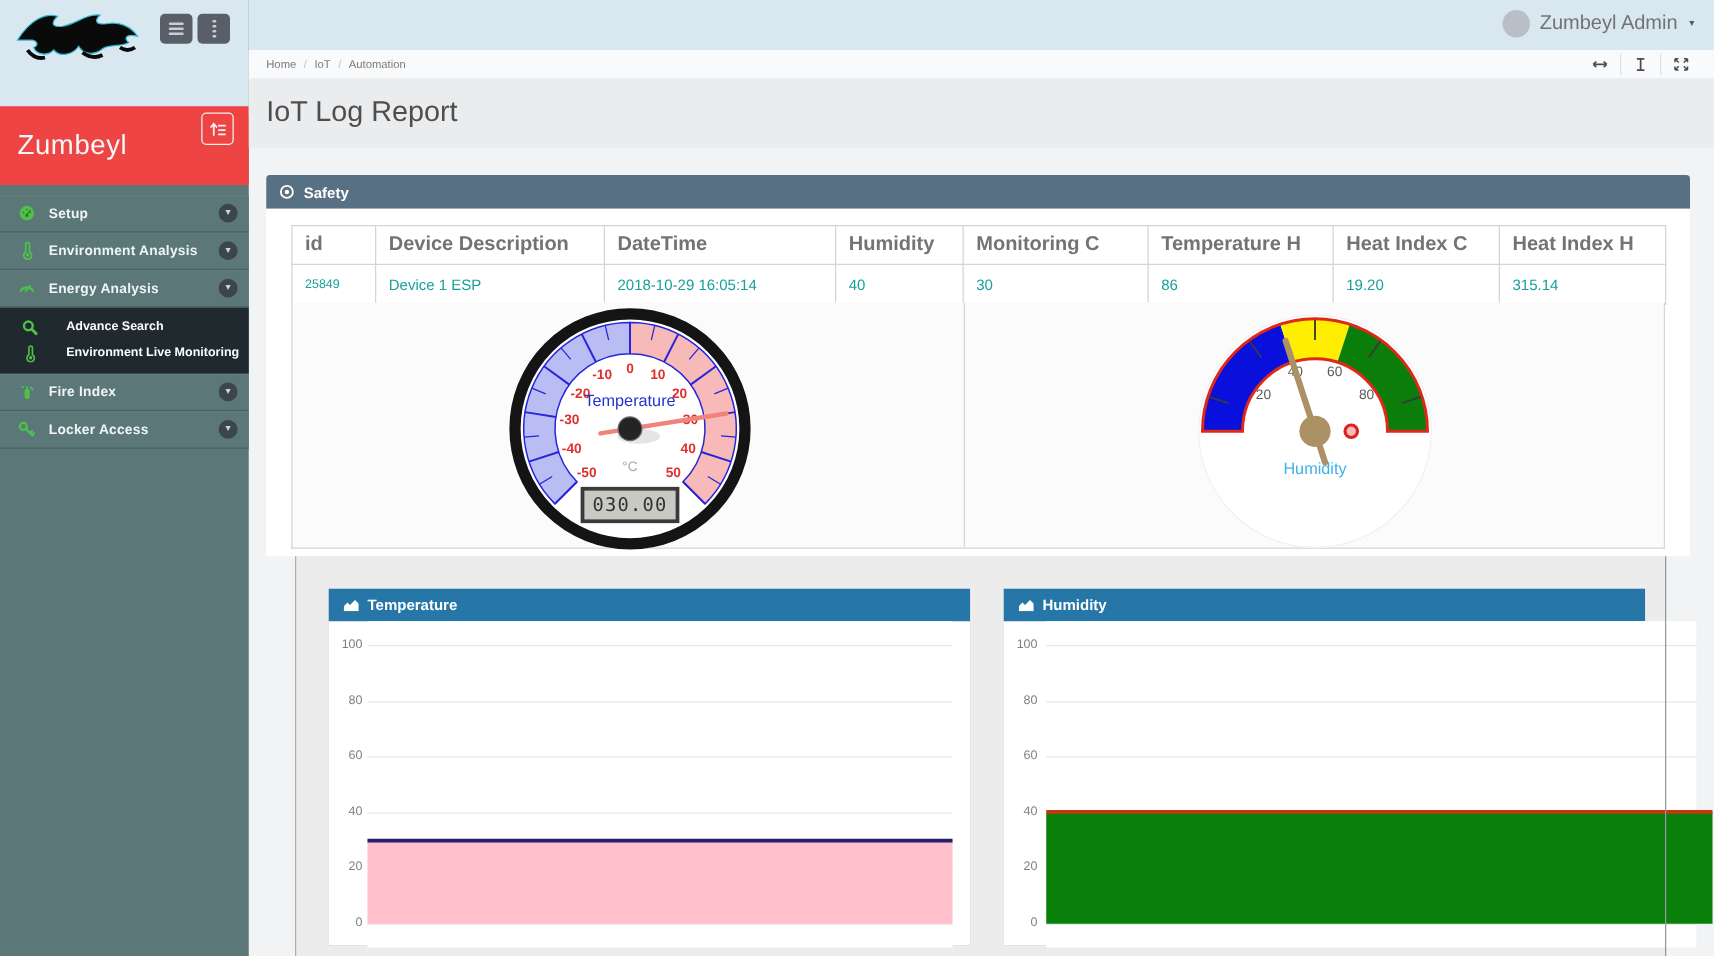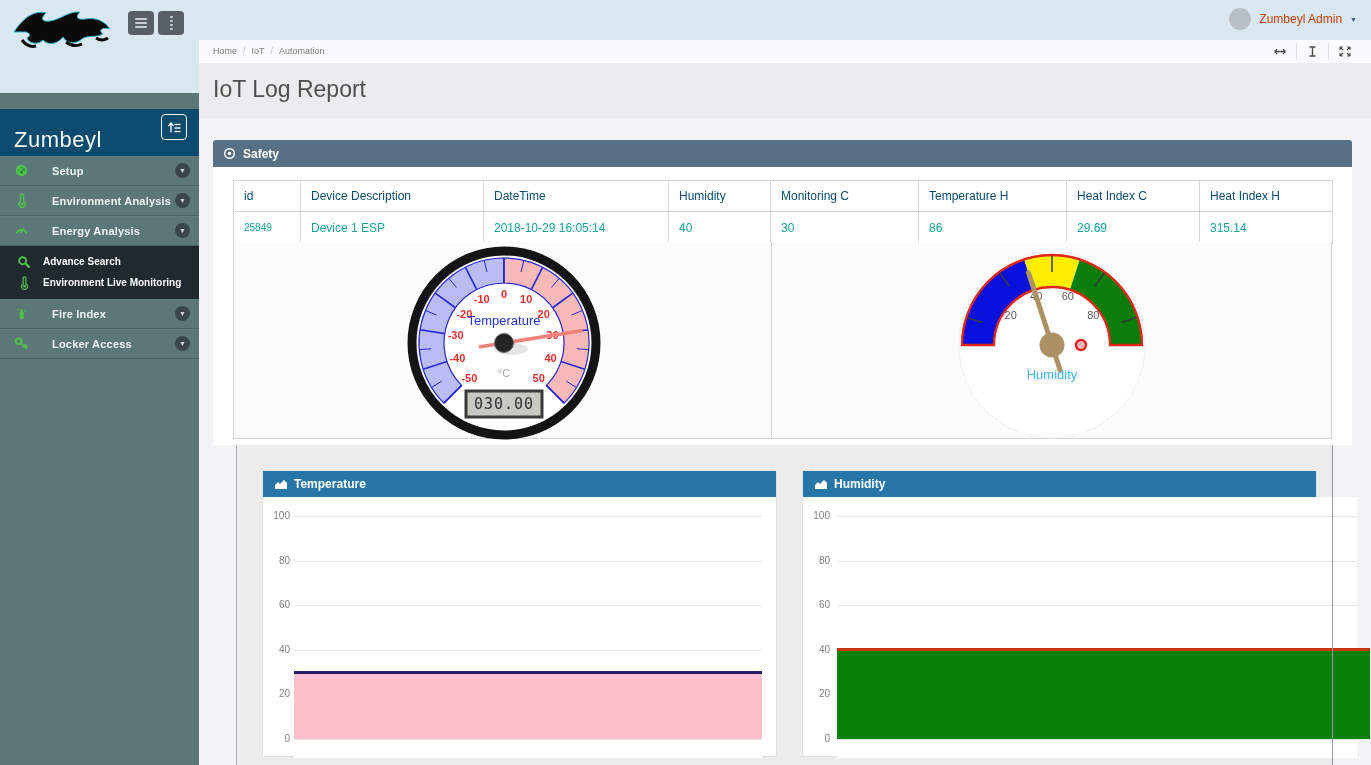--- a/index.html
+++ b/index.html
@@ -3,61 +3,61 @@
 <meta charset="utf-8">
 <style>
   html,body{margin:0;padding:0;}
   body{width:1371px;height:765px;overflow:hidden;position:relative;
        font-family:"Liberation Sans","DejaVu Sans",sans-serif;background:#f2f3f5;}
   .abs{position:absolute;}
   
   .topbar{left:0;top:0;width:1371px;height:40px;background:#d9e7f1;}
   .user-menu{right:14px;top:8px;display:flex;align-items:center;gap:8px;cursor:pointer;}
   .avatar{width:22px;height:22px;border-radius:50%;background:#b9bfc6;}
-  .user-name{font-size:12px;color:#c2410c;}
+  .user-name{font-size:16px;color:#737373;}
   .user-caret{font-size:7px;color:#44607e;}
   
   .sidebar{left:0;top:0;width:199px;height:765px;background:#5b7778;}
   .sidebar-top{left:0;top:0;width:199px;height:93px;background:#d9e7f1;}
   .top-btn{width:26px;height:24px;border-radius:4px;background:#585f68;display:flex;flex-direction:column;justify-content:center;align-items:center;gap:2px;cursor:pointer;}
   .top-btn i{display:block;width:12px;height:2px;background:#c9ced4;border-radius:1px;}
   .top-btn.dots i{width:3px;height:2px;}
-  .brand-block{left:0;top:109px;width:199px;height:63px;background:#0c4a6e;}
+  .brand-block{left:0;top:85px;width:199px;height:63px;background:#ef4444;}
   .brand-text{position:absolute;left:14px;top:18px;font-size:22px;color:#f4f8f8;letter-spacing:.5px;}
   .brand-icon{position:absolute;right:12px;top:5px;width:24px;height:24px;border:1.5px solid #eef3f3;border-radius:4px;display:flex;align-items:center;justify-content:center;}
   .nav{left:0;top:156px;width:199px;}
   .nav-item{height:29px;display:flex;align-items:center;padding-left:13px;background:#5b7778;
             border-bottom:1px solid rgba(0,0,0,.18);box-shadow:inset 0 1px 0 rgba(255,255,255,.05);cursor:pointer;position:relative;}
   .nav-icon{width:17px;display:flex;justify-content:center;}
-  .nav-label{margin-left:22px;font-size:11px;font-weight:700;color:#f0f5f5;letter-spacing:.2px;}
+  .nav-label{margin-left:9px;font-size:11px;font-weight:700;color:#f0f5f5;letter-spacing:.2px;}
   .nav-caret{position:absolute;right:9px;top:7px;width:15px;height:15px;border-radius:50%;background:#3a454d;
              display:flex;align-items:center;justify-content:center;font-size:7px;color:#cfd6da;cursor:pointer;}
   .submenu{background:#20292e;padding:5px 0 6px 0;}
   .sub-item{height:21px;display:flex;align-items:center;padding-left:15px;cursor:pointer;}
-  .sub-label{margin-left:11px;font-size:10px;font-weight:700;color:#fbfdfd;}
+  .sub-label{margin-left:21px;font-size:10px;font-weight:700;color:#fbfdfd;}
   
   .crumb-bar{left:199px;top:40px;width:1172px;height:23px;background:#f9fafb;border-bottom:1px solid #e8e8e8;}
   .crumbs{position:absolute;left:14px;top:6px;font-size:9px;color:#7b7b7b;display:flex;gap:6px;}
   .crumbs .sep{color:#c2c2c2;}
   .crumbs .crumb{cursor:pointer;}
   .crumb-tools{position:absolute;right:10px;top:3px;display:flex;align-items:center;}
   .tool{padding:2px 9px;cursor:pointer;display:flex;align-items:center;}
   .tool + .tool{border-left:1px solid #e0e0e0;}
   
   .page-header{left:199px;top:63px;width:1172px;height:55px;background:#ebecee;}
   .page-title{position:absolute;left:14px;top:13px;font-size:23px;color:#4e4e4e;}
   
   .panel-header{left:213px;top:140px;width:1139px;height:27px;background:#587083;border-radius:3px 3px 0 0;
                 display:flex;align-items:center;padding-left:10px;box-sizing:border-box;cursor:pointer;}
   .panel-title{margin-left:7px;font-size:12px;font-weight:700;color:#fff;}
   .panel-body{left:213px;top:167px;width:1139px;height:278px;background:#ffffff;}
   
   table.datalog{position:absolute;left:20px;top:13px;width:1099px;border-collapse:collapse;table-layout:fixed;}
   table.datalog th,table.datalog td{border:1px solid #d5d5d5;text-align:left;padding:0 0 0 10px;overflow:hidden;white-space:nowrap;}
-  table.datalog th{height:30px;font-size:12px;font-weight:400;color:#0c4a6e;}
+  table.datalog th{height:30px;font-size:16px;font-weight:700;color:#737373;}
   table.datalog td{height:31px;font-size:12px;color:#16a09a;}
   table.datalog td.small{font-size:10px;}
   .gauge-row{left:20px;top:75px;width:1097px;height:196px;border:1px solid #d5d5d5;border-top:none;background:#fbfbfb;}
   .gauge-divider{left:537px;top:0;width:1px;height:196px;background:#d5d5d5;}
   
   .charts-wrap{left:236px;top:445px;width:1096px;height:320px;background:#ececec;border-left:1px solid #a9aeb3;}
   .chart-card{position:absolute;top:25px;width:515px;height:287px;background:#ffffff;border:1px solid #e2e2e2;box-sizing:border-box;}
   .chart-card.left{left:25px;}
   .chart-card.right{left:565px;}
   .chart-card-header{height:26px;background:#2677a8;display:flex;align-items:center;padding-left:12px;}
@@ -254,21 +254,21 @@
       </tr>
     </thead>
     <tbody>
       <tr>
         <td class="small">25849</td>
         <td>Device 1 ESP</td>
         <td>2018-10-29 16:05:14</td>
         <td>40</td>
         <td>30</td>
         <td>86</td>
-        <td>29.69</td>
+        <td>19.20</td>
         <td>315.14</td>
       </tr>
     </tbody>
   </table>
 
   <div class="abs gauge-row">
     <div class="abs gauge-divider"></div>
     <svg id="gauge-temp" class="abs" style="left:170px;top:1px" width="200" height="200">
         <circle cx="100" cy="100" r="92" fill="#ffffff" stroke="#141414" stroke-width="9"></circle>
         <path d="M39.89592359914346 160.10407640085654 A85 85 0 0 1 100 15 L100 40 A60 60 0 0 0 57.57359312880715 142.42640687119285 Z" fill="#b9bdf3" stroke="#2626d8" stroke-width="1.2"></path>

